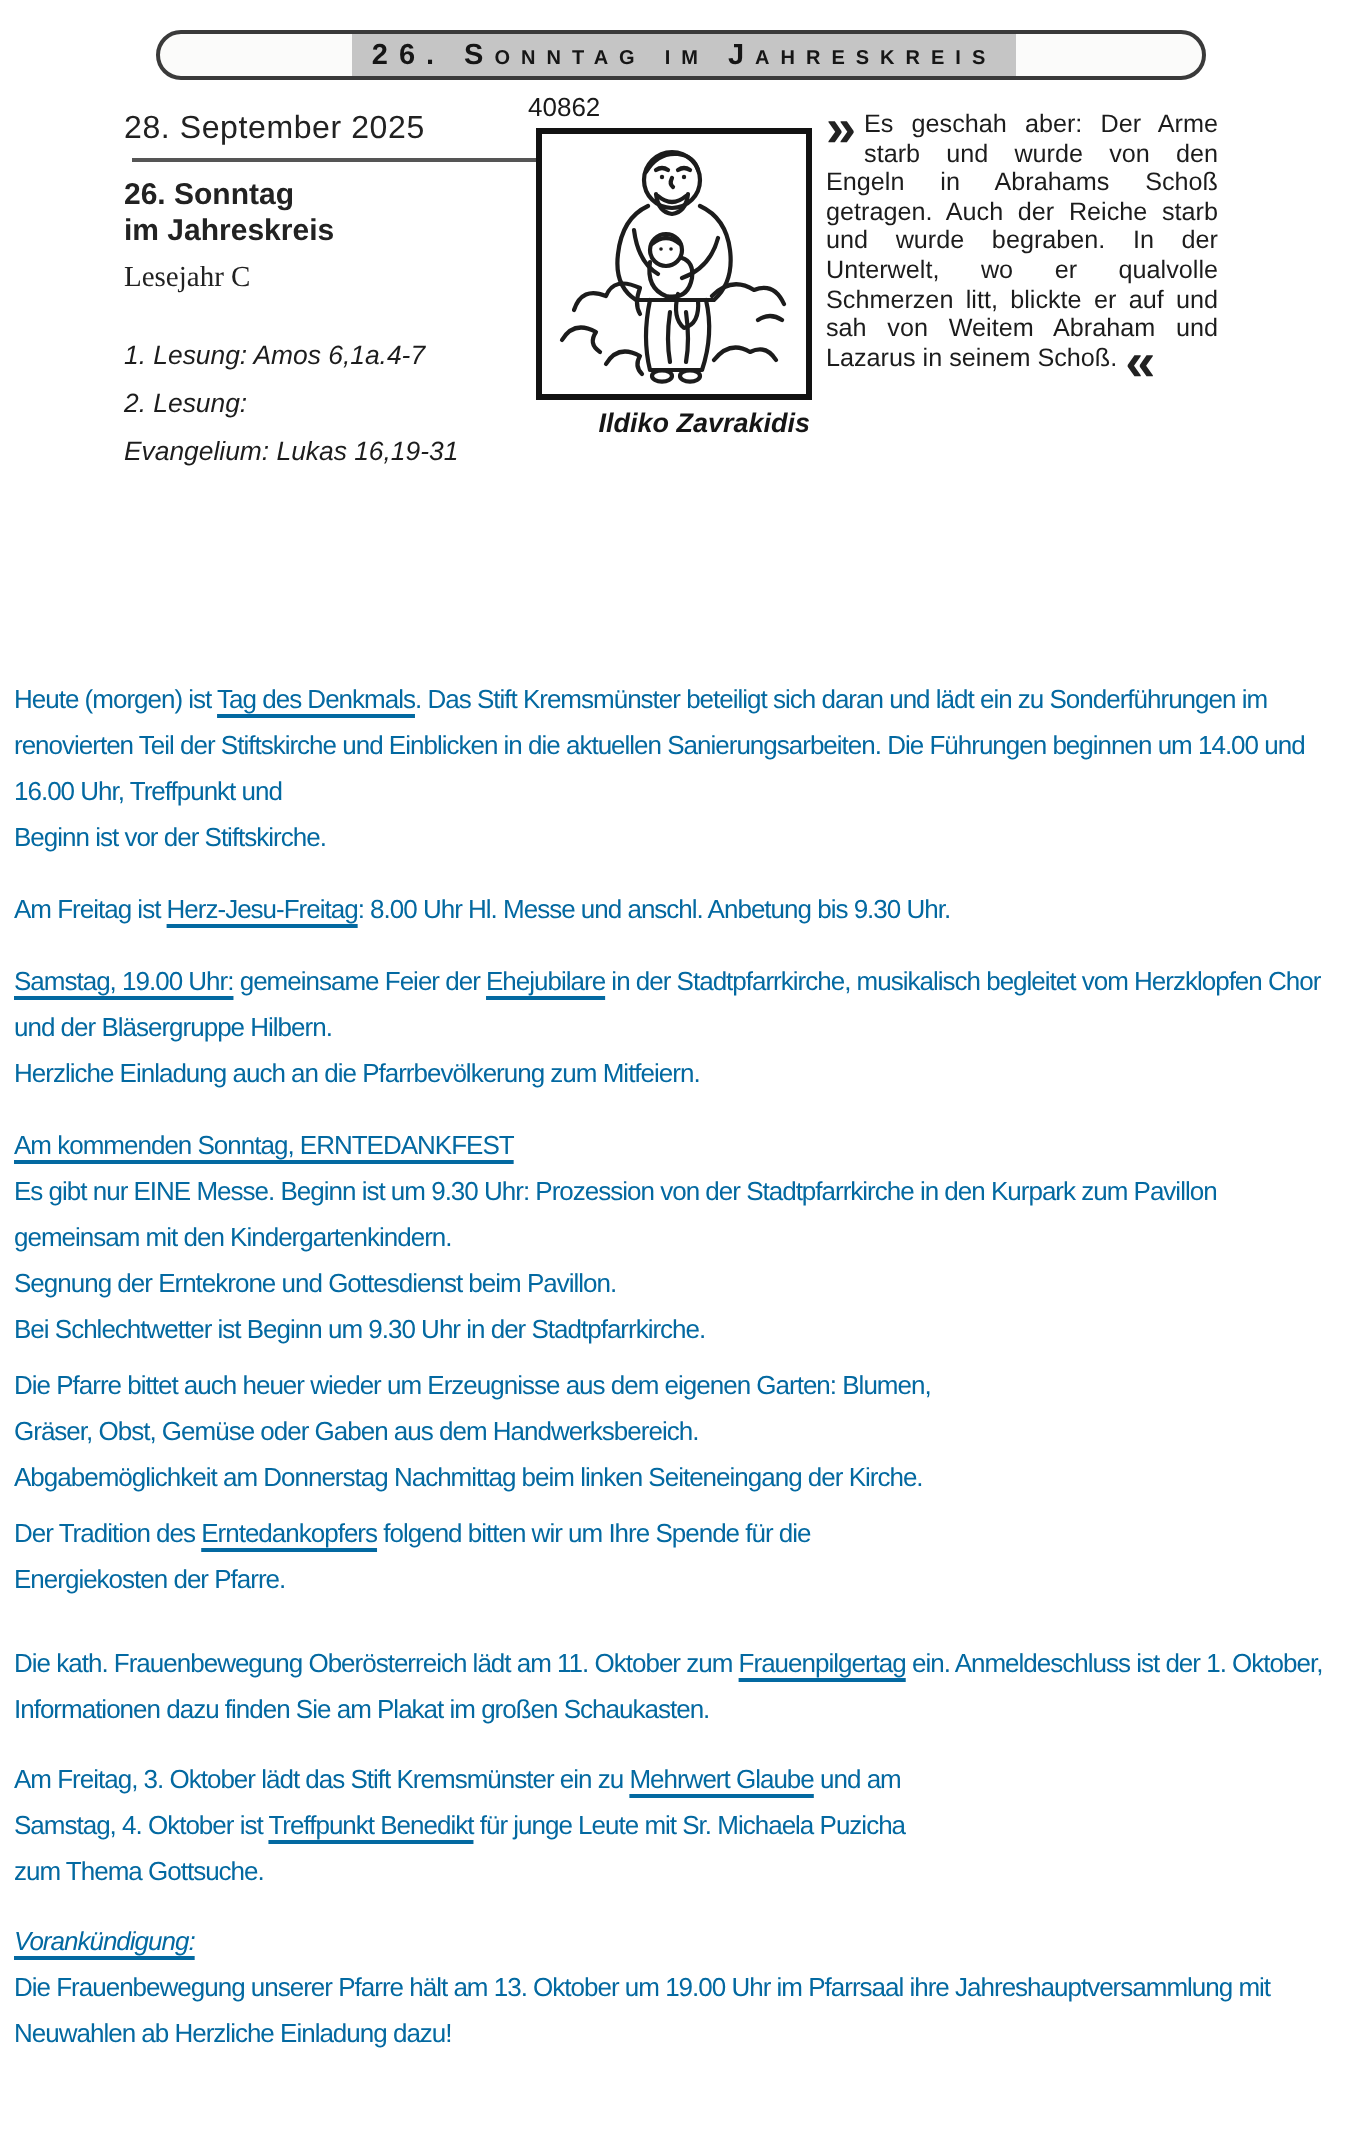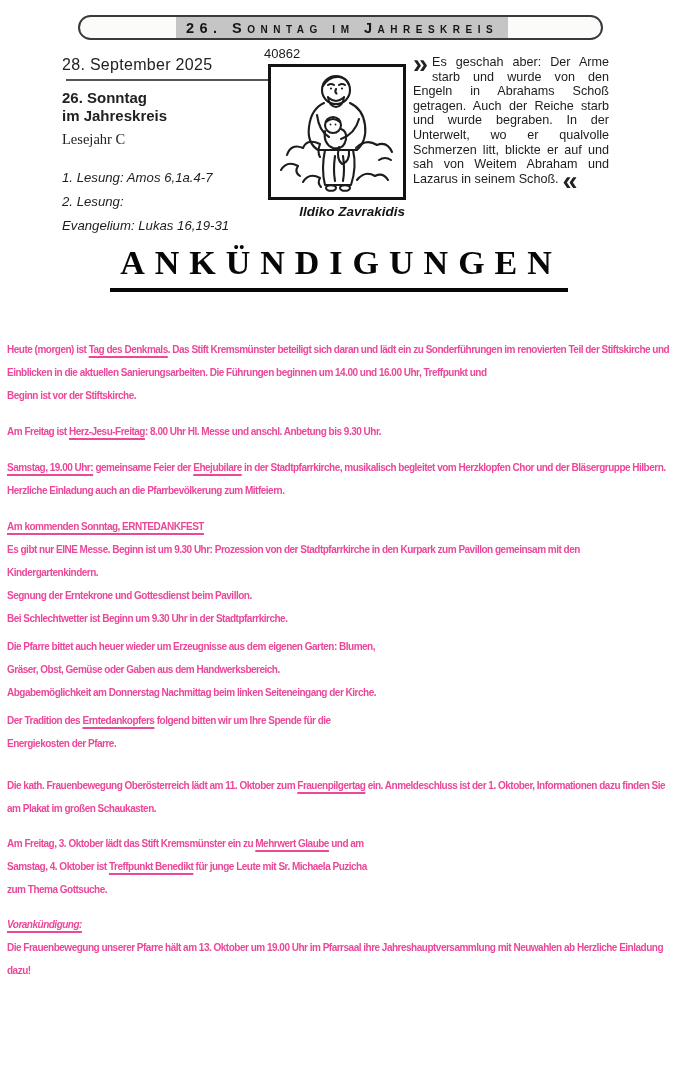--- a/index.html
+++ b/index.html
@@ -53,22 +53,22 @@
   
   .title-wrap{position:absolute; left:0; top:244px; width:678px; text-align:center;}
   .title-text{
     display:inline-block; font-family:"Liberation Serif", serif; font-weight:700;
     font-size:34px; letter-spacing:10px; color:#070707;
     border-bottom:4px solid #070707; padding:0 6px 7px 10px; line-height:1.1;
   }
   
   .body{
     position:absolute; left:7px; top:338px; width:666px;
-    font-weight:700; font-size:10px; line-height:23px; letter-spacing:-0.5px;
-    color:#ec4899;
+    font-weight:400; font-size:13px; line-height:23px; letter-spacing:-0.5px;
+    color:#0369a1;
   }
   .body p{margin:0 0 13px 0;}
   .body p:nth-child(4){margin-bottom:5px;}
   .body p:nth-child(5){margin-bottom:5px;}
   .body p:nth-child(6){margin-bottom:19px;}
   .body p:nth-child(7){margin-bottom:12px;}
   .body p:nth-child(8){margin-bottom:12px;}
   .u{text-decoration:underline; text-underline-offset:3px; text-decoration-thickness:1.5px;}
   .i{font-style:italic;}
   svg.illustration{display:block; width:100%; height:100%;}
@@ -148,23 +148,20 @@
         </svg>
       </div>
       <div class="art-credit">Ildiko Zavrakidis</div>
     </div>
 
     <div class="quote">
       <span class="qmark open">»</span><span>Es geschah aber: Der Arme starb und wurde von den Engeln in Abrahams Schoß getragen. Auch der Reiche starb und wurde begraben. In der Unterwelt, wo er qualvolle Schmerzen litt, blickte er auf und sah von Weitem Abraham und Lazarus in seinem Schoß.</span><span class="qmark close">«</span>
     </div>
   </div>
 
-  <div class="title-wrap">
-    <span class="title-text">ANKÜNDIGUNGEN</span>
-  </div>
 
   <div class="body">
       <p><span>Heute (morgen) ist </span><span class="u">Tag des Denkmals</span><span>. Das Stift Kremsmünster beteiligt sich daran und lädt ein zu Sonderführungen im renovierten Teil der Stiftskirche und Einblicken in die aktuellen Sanierungsarbeiten. Die Führungen beginnen um 14.00 und 16.00 Uhr, Treffpunkt und</span><br><span>Beginn ist vor der Stiftskirche.</span></p>
       <p><span>Am Freitag ist </span><span class="u">Herz-Jesu-Freitag</span><span>: 8.00 Uhr Hl. Messe und anschl. Anbetung bis 9.30 Uhr.</span></p>
       <p><span class="u">Samstag, 19.00 Uhr:</span><span> gemeinsame Feier der </span><span class="u">Ehejubilare</span><span> in der Stadtpfarrkirche, musikalisch begleitet vom Herzklopfen Chor und der Bläsergruppe Hilbern.</span><br><span>Herzliche Einladung auch an die Pfarrbevölkerung zum Mitfeiern.</span></p>
       <p><span class="u">Am kommenden Sonntag, ERNTEDANKFEST</span><br><span>Es gibt nur EINE Messe. Beginn ist um 9.30 Uhr: Prozession von der Stadtpfarrkirche in den Kurpark zum Pavillon gemeinsam mit den Kindergartenkindern.</span><br><span>Segnung der Erntekrone und Gottesdienst beim Pavillon.</span><br><span>Bei Schlechtwetter ist Beginn um 9.30 Uhr in der Stadtpfarrkirche.</span></p>
       <p><span>Die Pfarre bittet auch heuer wieder um Erzeugnisse aus dem eigenen Garten: Blumen,</span><br><span>Gräser, Obst, Gemüse oder Gaben aus dem Handwerksbereich.</span><br><span>Abgabemöglichkeit am Donnerstag Nachmittag beim linken Seiteneingang der Kirche.</span></p>
       <p><span>Der Tradition des </span><span class="u">Erntedankopfers</span><span> folgend bitten wir um Ihre Spende für die</span><br><span>Energiekosten der Pfarre.</span></p>
       <p><span>Die kath. Frauenbewegung Oberösterreich lädt am 11. Oktober zum </span><span class="u">Frauenpilgertag</span><span> ein. Anmeldeschluss ist der 1. Oktober, Informationen dazu finden Sie am Plakat im großen Schaukasten.</span></p>
       <p><span>Am Freitag, 3. Oktober lädt das Stift Kremsmünster ein zu </span><span class="u">Mehrwert Glaube</span><span> und am</span><br><span>Samstag, 4. Oktober ist </span><span class="u">Treffpunkt Benedikt</span><span> für junge Leute mit Sr. Michaela Puzicha</span><br><span>zum Thema Gottsuche.</span></p>

